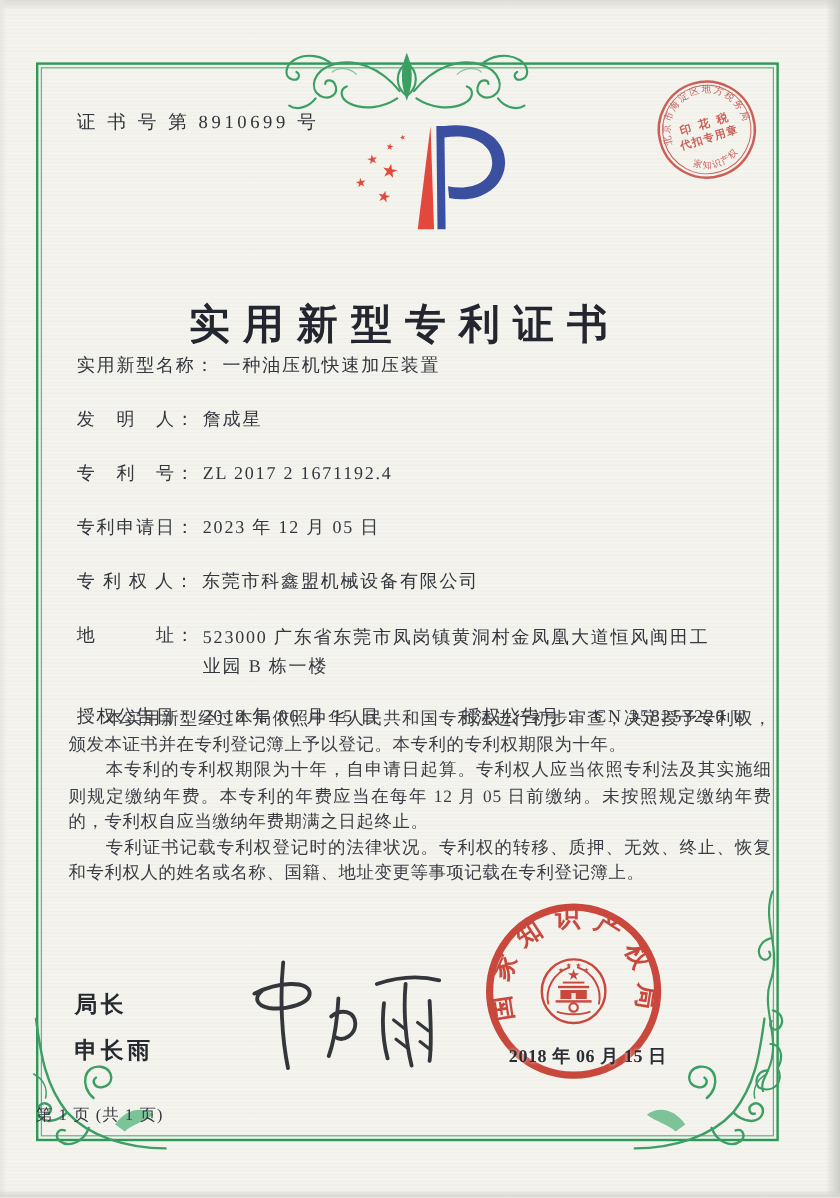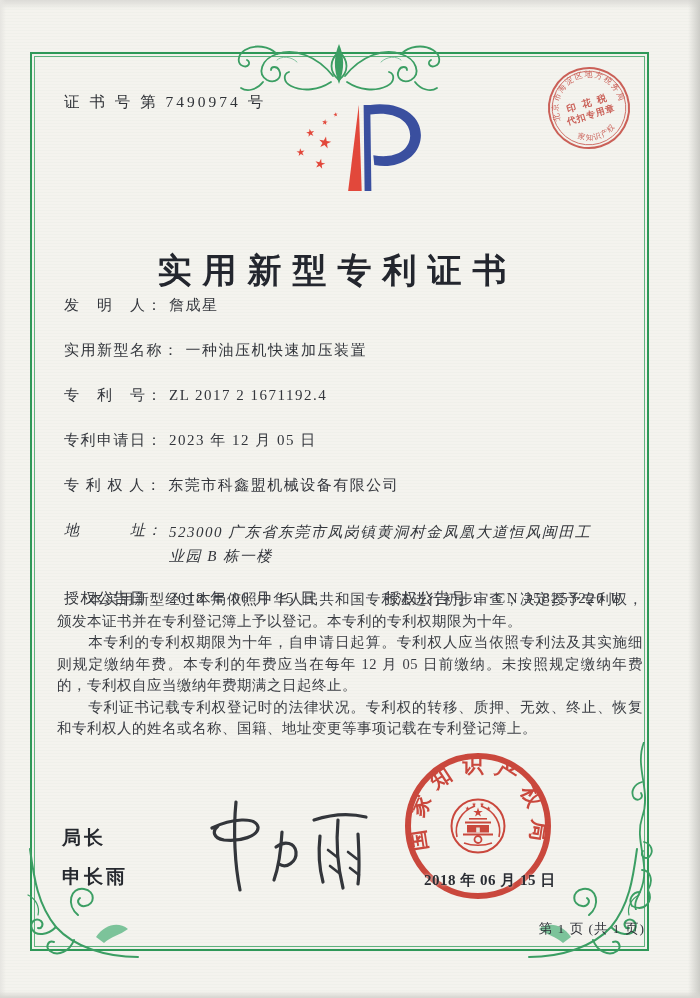--- a/index.html
+++ b/index.html
@@ -48,21 +48,21 @@
     margin-top:46px;
   }
 
   .fields{
     position:absolute;left:64px;top:295px;width:562px;
     font-size:15px;letter-spacing:1.5px;color:#33363c;
   }
   .frow{display:flex;line-height:20px;margin-bottom:25px;}
   .flabel{flex:0 0 auto;white-space:nowrap;}
   .fvalue{margin-left:6px;}
-  .frow.addr{margin-bottom:16px;font-style:italic;}
+  .frow.addr{margin-bottom:16px;}
   .frow.addr .fvalue{width:436px;line-height:24px;}
   .grant-row{display:flex;line-height:20px;margin-top:20px;}
   .grant-a{width:321px;display:flex;}
 
   .paras{
     position:absolute;left:57px;top:589px;width:586px;
     font-size:14.5px;line-height:21.5px;letter-spacing:0.5px;color:#3a3d43;
     text-align:justify;
   }
   .paras p{margin:0;text-indent:2.15em;}
@@ -85,21 +85,21 @@
 
   .stamp{position:absolute;left:539px;top:58px;width:100px;height:100px;
     mix-blend-mode:multiply;opacity:.88;}
   .stamp text{fill:#cf5048;font-family:"Liberation Serif","DejaVu Serif",serif;}
   .stamp-arc-top{font-size:8px;letter-spacing:1.5px;}
   .stamp-arc-bottom{font-size:7.5px;letter-spacing:1px;}
   .stamp-c1{font-size:9.5px;letter-spacing:2px;font-weight:700;}
   .stamp-c2{font-size:9px;letter-spacing:1px;font-weight:700;}
 
   .footer{
-    position:absolute;left:30px;top:920px;width:615px;text-align:right;
+    position:absolute;left:30px;top:920px;width:615px;text-align:left;
     font-size:13.5px;letter-spacing:1px;color:#33363c;
   }
 </style>
 </head>
 <body>
 
 <svg width="0" height="0" style="position:absolute" aria-hidden="true">
   <defs>
     <path id="star" d="M0,-1 L0.225,-0.309 L0.951,-0.309 L0.363,0.118 L0.588,0.809 L0,0.382 L-0.588,0.809 L-0.363,0.118 L-0.951,-0.309 L-0.225,-0.309 Z"></path>
   </defs>
@@ -150,45 +150,45 @@
 
   <svg class="orn" style="left:624px;top:742px" width="36" height="168" viewBox="0 0 36 168">
     <g fill="none" stroke="#3b9e63" stroke-width="1.8" stroke-linecap="round">
       <path d="M20,0 C10,26 28,48 18,76 C10,100 28,124 16,150 C12,158 10,162 12,168"></path>
       <path d="M18,40 C10,42 6,50 10,56 C14,60 20,56 17,51"></path>
       <path d="M20,100 C28,102 30,110 25,115 C20,118 16,113 19,109"></path>
       <path d="M16,150 C8,150 4,158 8,164 C20,170 30,160 24,148 C30,138 26,128 18,128"></path>
     </g>
   </svg>
 
-  <div class="cert-no">证 书 号 第 7490974 号</div>
+  <div class="cert-no">证 书 号 第 8910699 号</div>
 
   <svg class="logo" viewBox="0 0 170 95">
     <g fill="#e2483b">
       <use href="#star" transform="translate(68,13) scale(2.4) rotate(-12)"></use>
       <use href="#star" transform="translate(57,21) scale(3.1) rotate(8)"></use>
       <use href="#star" transform="translate(42,32) scale(4.4) rotate(-10)"></use>
       <use href="#star" transform="translate(57,42) scale(6.6) rotate(10)"></use>
       <use href="#star" transform="translate(32,52) scale(4.4) rotate(-8)"></use>
       <use href="#star" transform="translate(52,64) scale(5.4) rotate(12)"></use>
     </g>
     <polygon points="92,3 81,92 95,92" fill="#e2483b"></polygon>
     <path fill="#3a4f9f" d="M97,3 L104,3 C138,-1 158,16 156,37 C154,59 130,70 108,65 L107,55 C128,59 144,51 145,36 C146,19 128,9 104,13 L105,92 L98,92 Z"></path>
   </svg>
 
   <div class="title">实用新型专利证书</div>
 
   <div class="fields">
     <div class="frow">
+      <span class="flabel">实用新型名称：</span>
+      <span class="fvalue">一种油压机快速加压装置</span>
+    </div>
+    <div class="frow">
       <span class="flabel">发　明　人：</span>
       <span class="fvalue">詹成星</span>
-    </div>
-    <div class="frow">
-      <span class="flabel">实用新型名称：</span>
-      <span class="fvalue">一种油压机快速加压装置</span>
     </div>
     <div class="frow">
       <span class="flabel">专　利　号：</span>
       <span class="fvalue">ZL 2017 2 1671192.4</span>
     </div>
     <div class="frow">
       <span class="flabel">专利申请日：</span>
       <span class="fvalue">2023 年 12 月 05 日</span>
     </div>
     <div class="frow">

